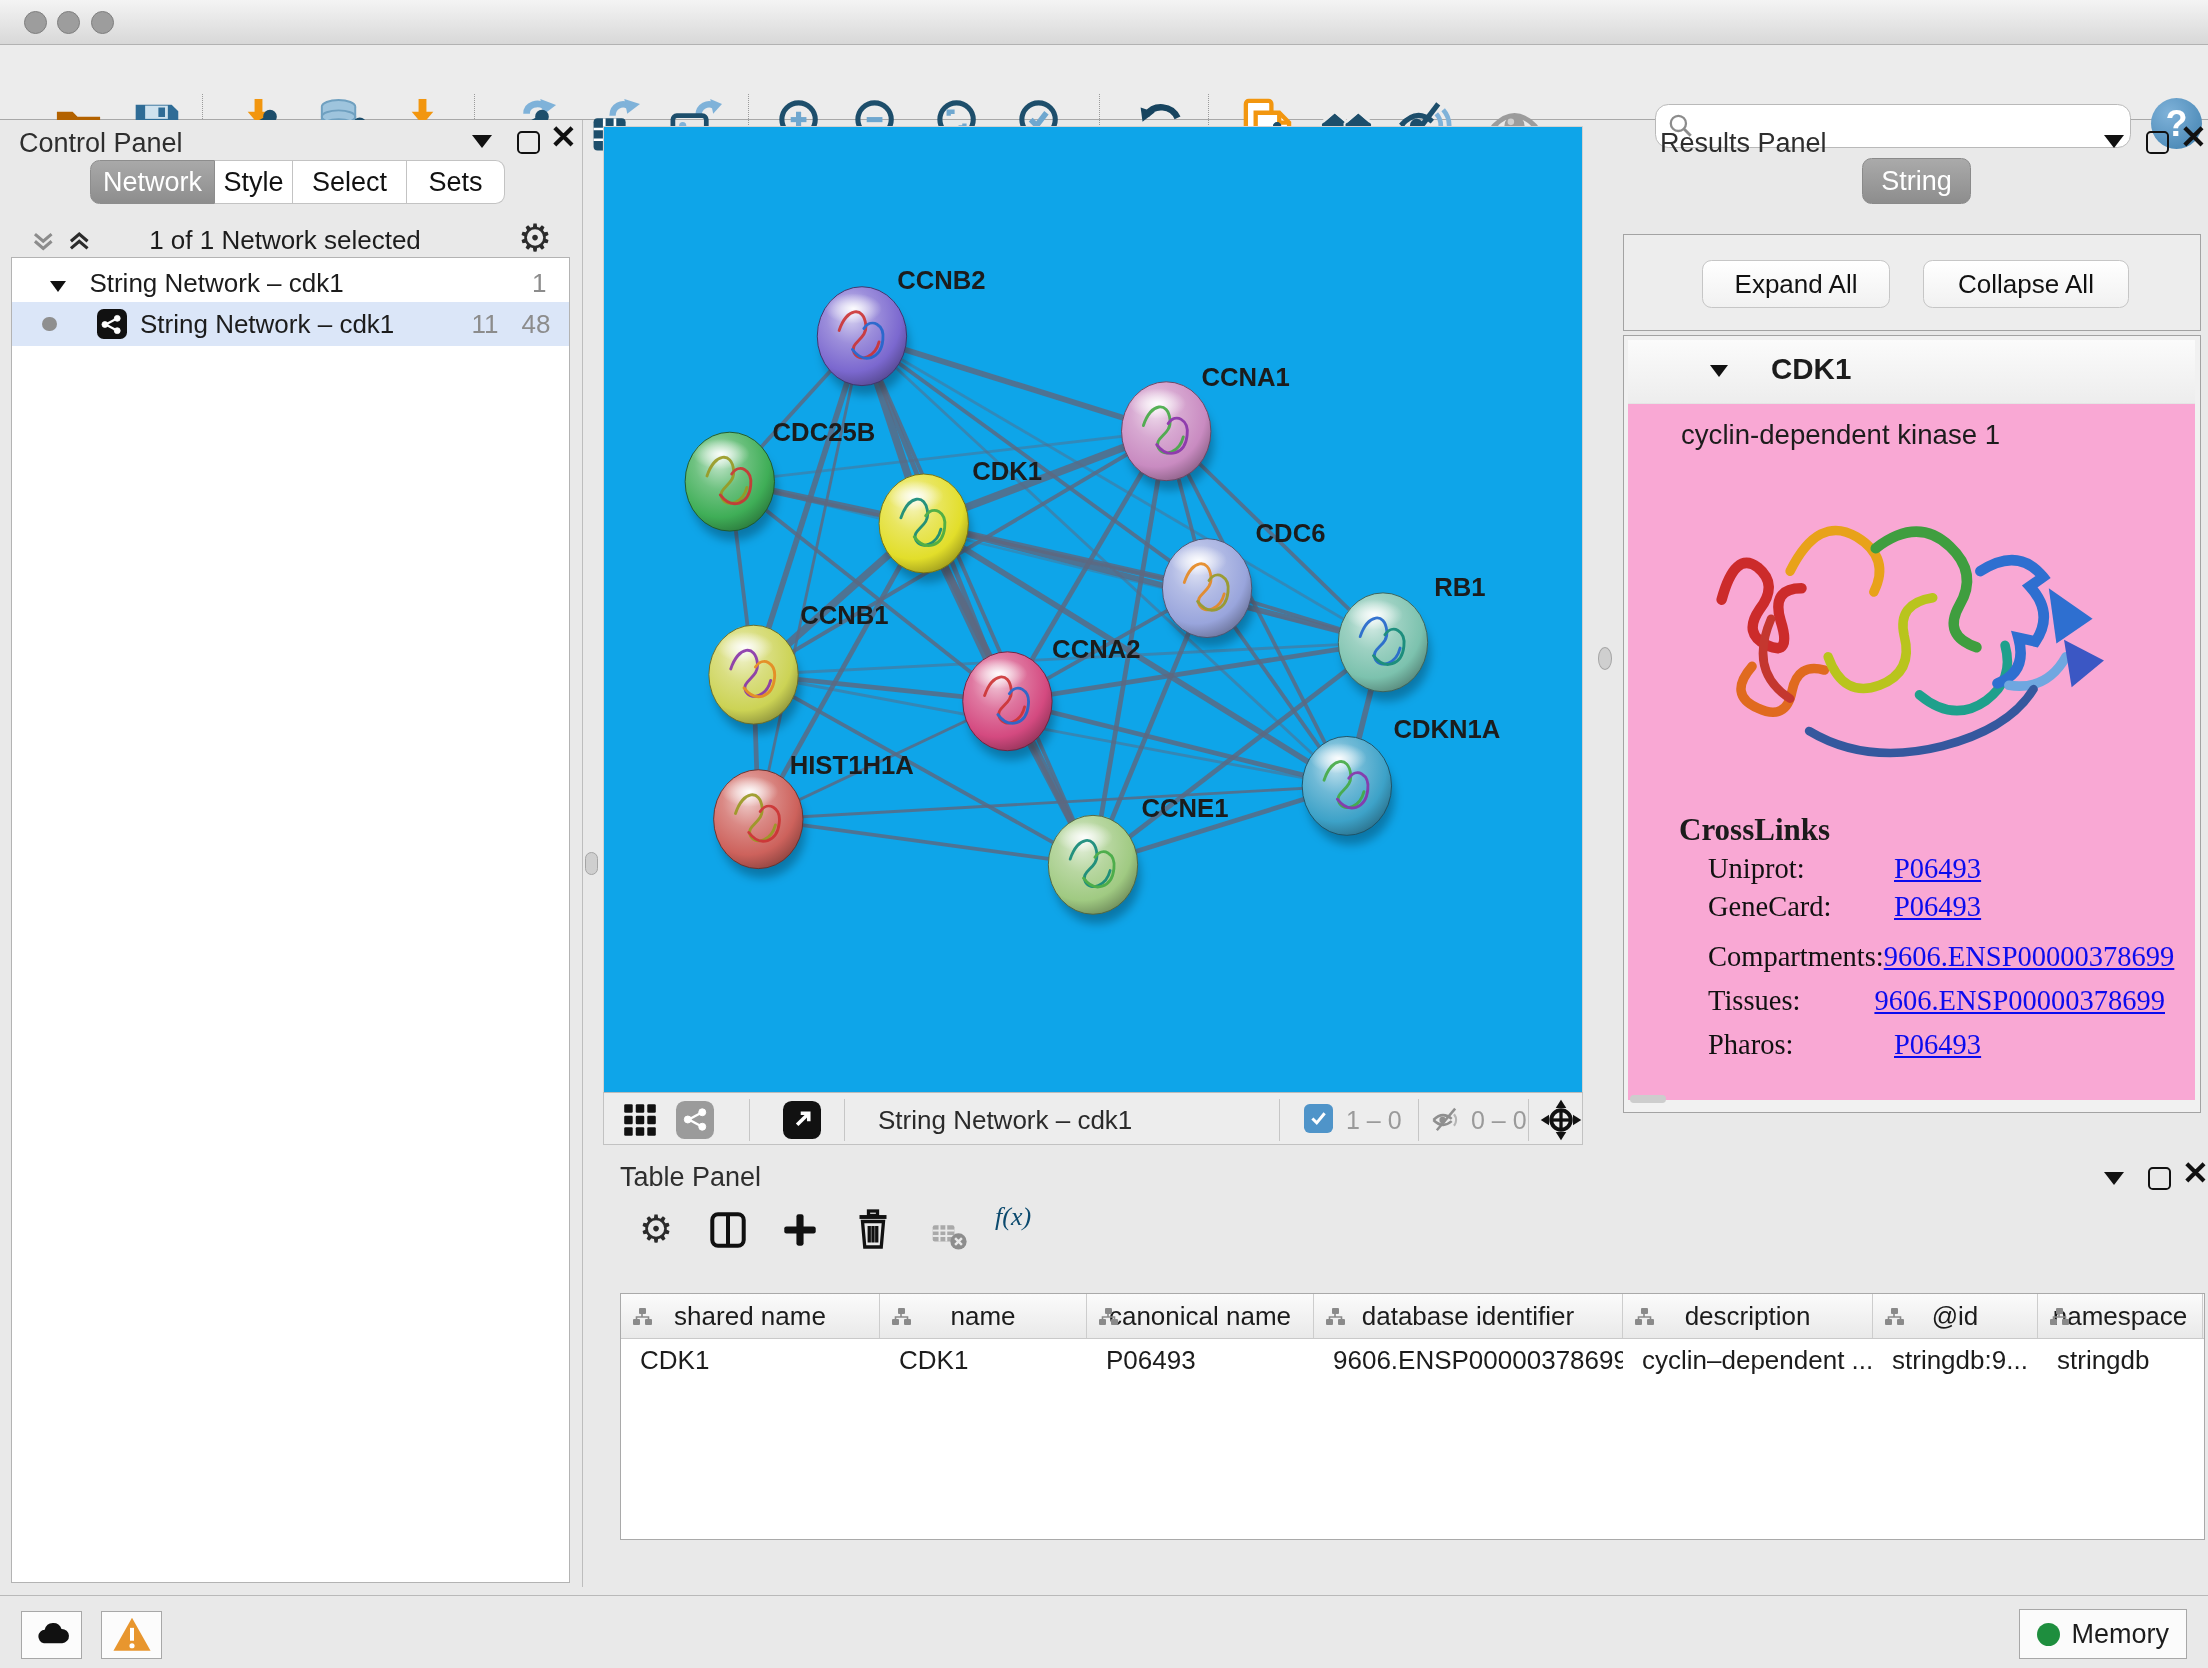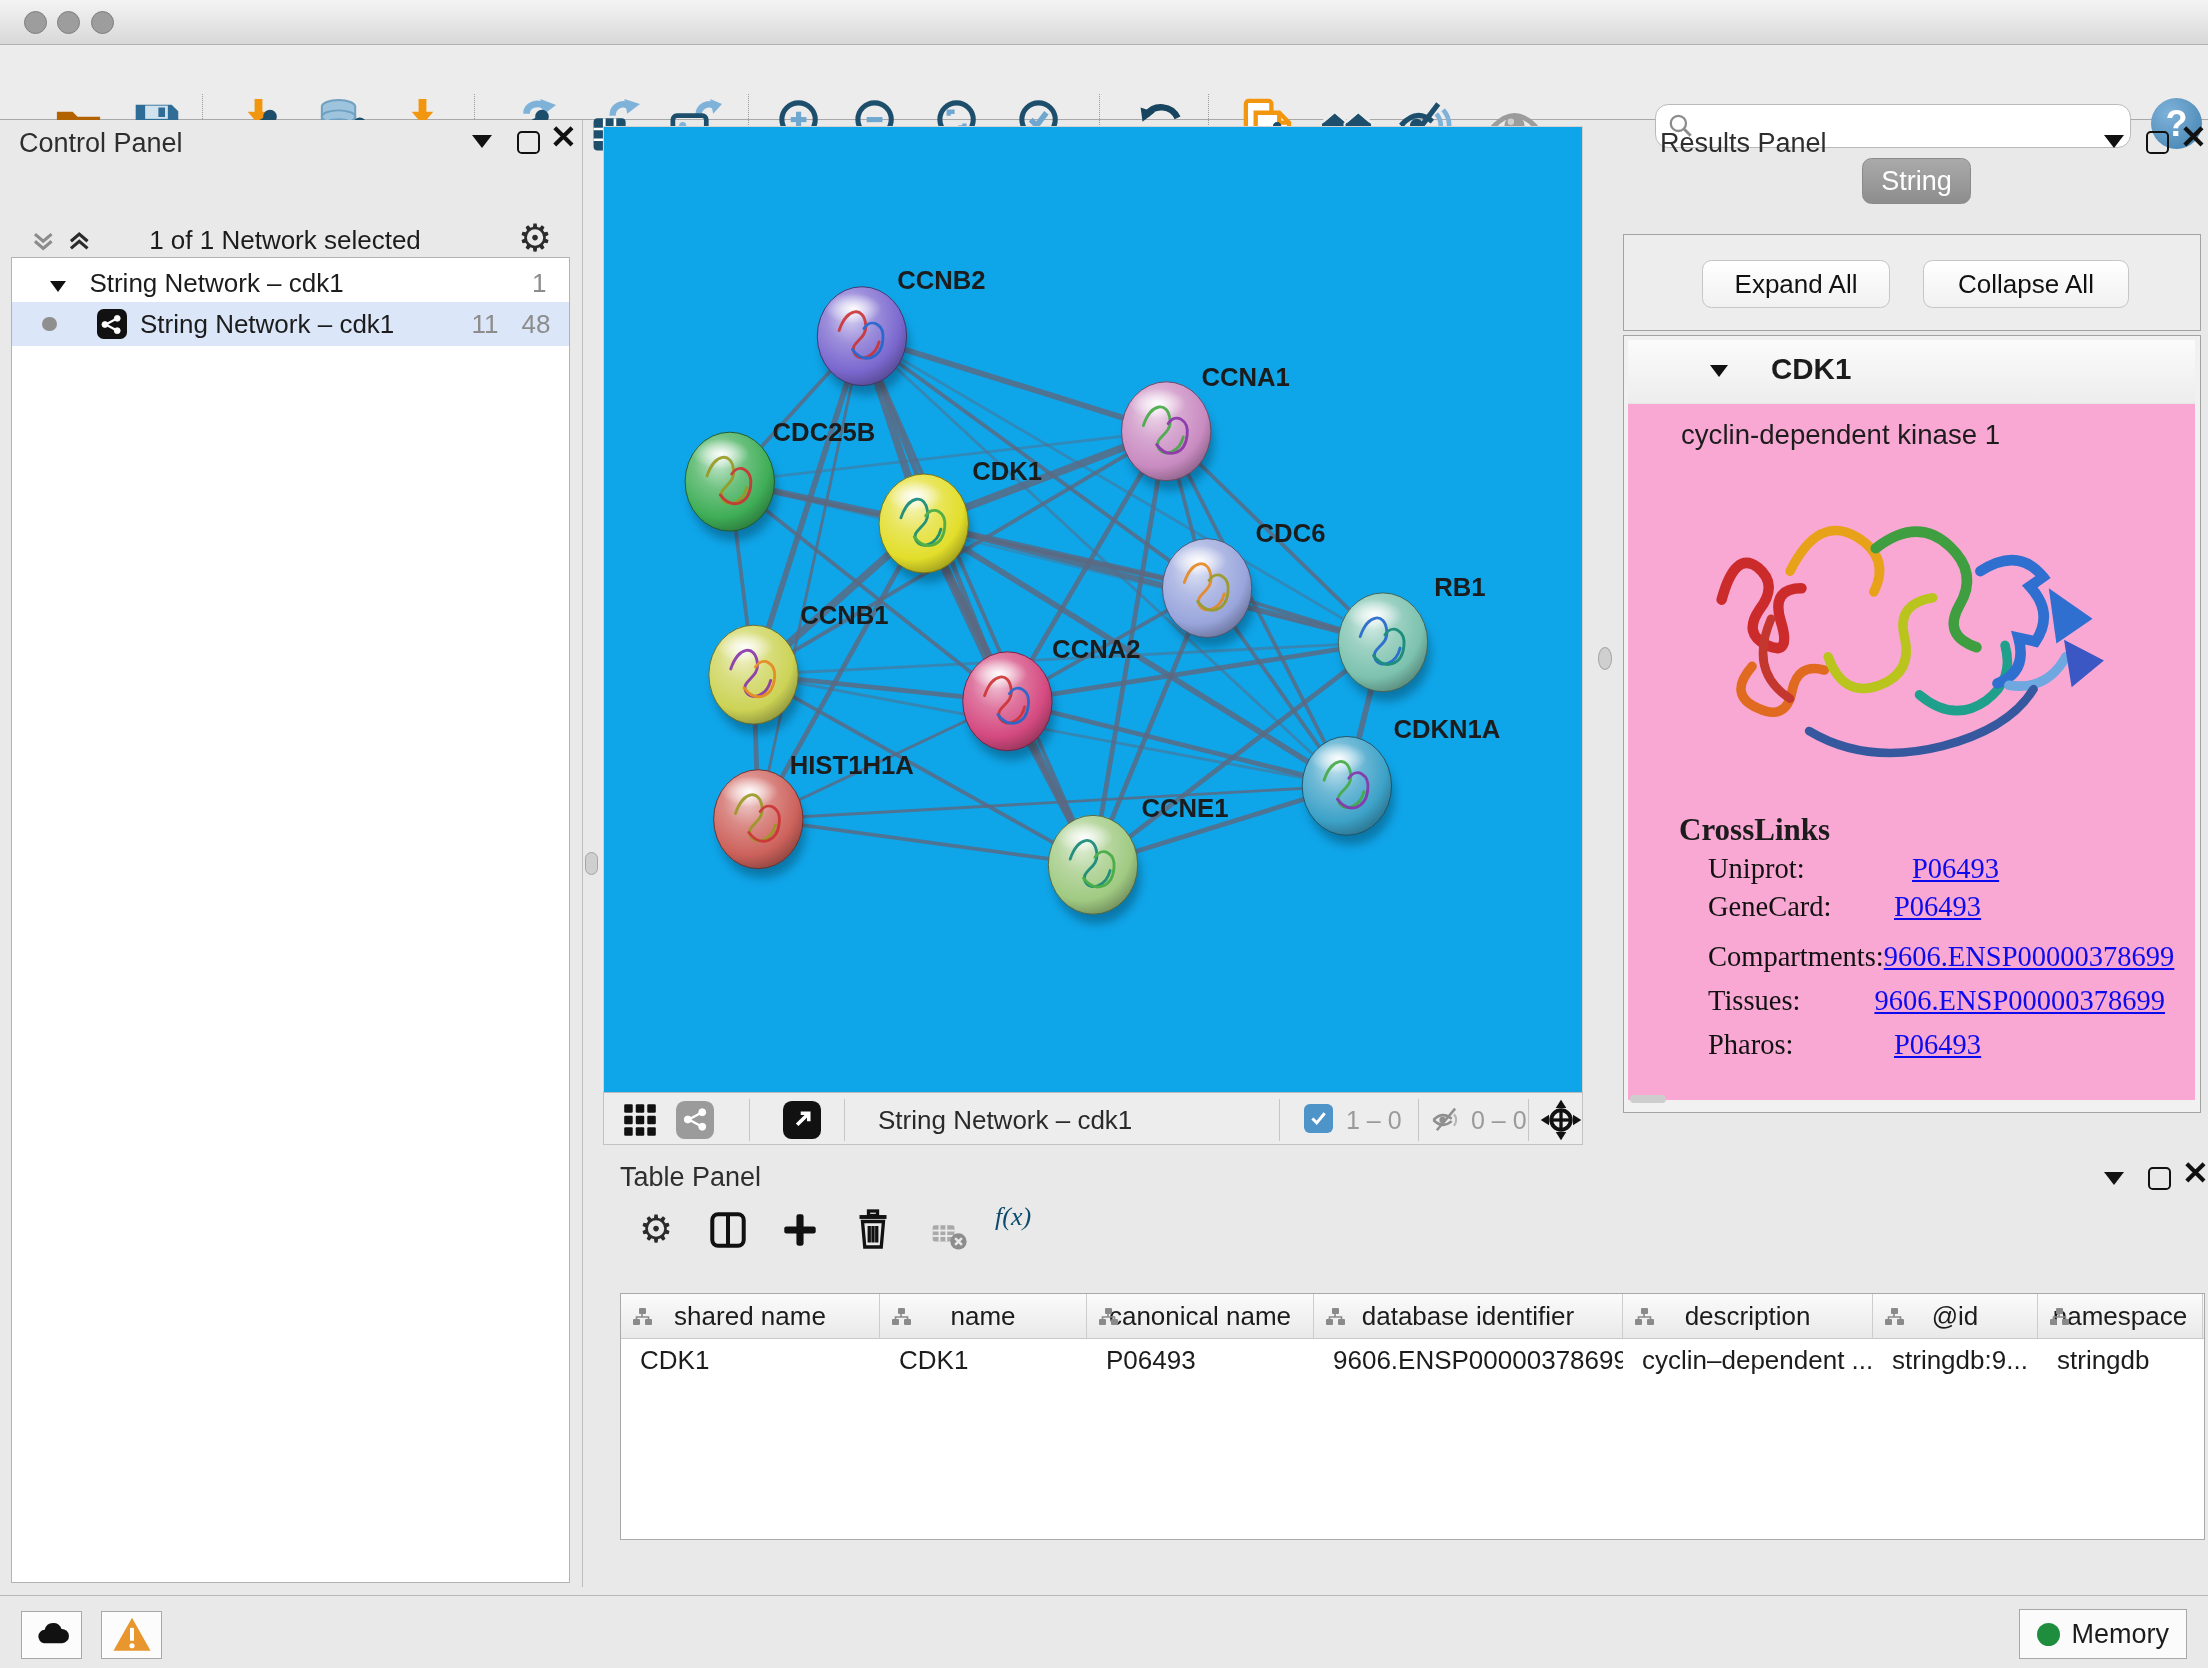--- a/index.html
+++ b/index.html
@@ -289,20 +289,26 @@
   </div>
   <div class="helpbtn" style="left:2151px">?</div>
 </div>
 
 <div class="abs ctlpanel">
   <div class="abs ptitle" style="left:19px;top:7.6px">Control Panel</div>
   <div class="abs ptri" style="left:472px;top:15px"></div>
   <div class="abs pfloat" style="left:517px;top:10.5px"></div>
   <div class="abs pclose" style="left:550px;top:7.6px">✕</div>
 
+  <div class="tabs" style="left:90px;top:40px">
+      <div class="tab sel" style="width: 123px;">Network</div>
+      <div class="tab" style="width: 77px;">Style</div>
+      <div class="tab" style="width: 113px;">Select</div>
+      <div class="tab" style="width: 97px;">Sets</div>
+    </div>
 
   <div class="abs" style="left:28.5px;top:107px">
     <svg width="28.5" height="28.5" viewBox="0 0 24 24" fill="none" stroke="#8c8c8c" stroke-width="2.6">
         <polyline points="5,6 12,12 19,6"></polyline>
         <polyline points="5,12 12,18 19,12"></polyline>
       </svg>
   </div>
   <div class="abs" style="left:65px;top:107px">
     <svg width="28.5" height="28.5" viewBox="0 0 24 24" fill="none" stroke="#2b2b2b" stroke-width="2.6">
         <polyline points="5,18 12,12 19,18"></polyline>
@@ -675,21 +681,21 @@
       <polygon points="372,138 418,170 380,196" fill="#2e6fd0"></polygon>
       <path d="M330 240 q40 6 60 -30" stroke="#6fa7e0" stroke-width="10"></path>
       <polygon points="388,192 430,214 396,242" fill="#3b57c4"></polygon>
       <path d="M120 288 q60 36 140 16 q70 -18 96 -60" stroke="#35589e" stroke-width="9"></path>
       <path d="M80 170 q-24 56 20 84" stroke="#c4372f" stroke-width="9"></path>
     </g>
   </svg>
 
   <div class="serif abs" style="left:51px;top:408px;font-size:31px;font-weight:bold">CrossLinks</div>
   <div id="crosslinks" class="abs" style="left:80px;top:443px;width:457px">
-      <div style="display: flex; height: 44px; align-items: center; gap: 18px;">
+      <div style="display: flex; height: 44px; align-items: center;">
         <span class="serif xlabel" style="width: 186px;">Uniprot:</span>
         <a class="serif xlink">P06493</a>
       </div>
       <div style="display: flex; height: 44px; ">
         <span class="serif xlabel" style="width: 186px;">GeneCard:</span>
         <a class="serif xlink">P06493</a>
       </div>
       <div style="display: flex; height: 44px; align-items: center;">
         <span class="serif xlabel" style="width: 186px;">Compartments:</span>
         <a class="serif xlink">9606.ENSP00000378699</a>

